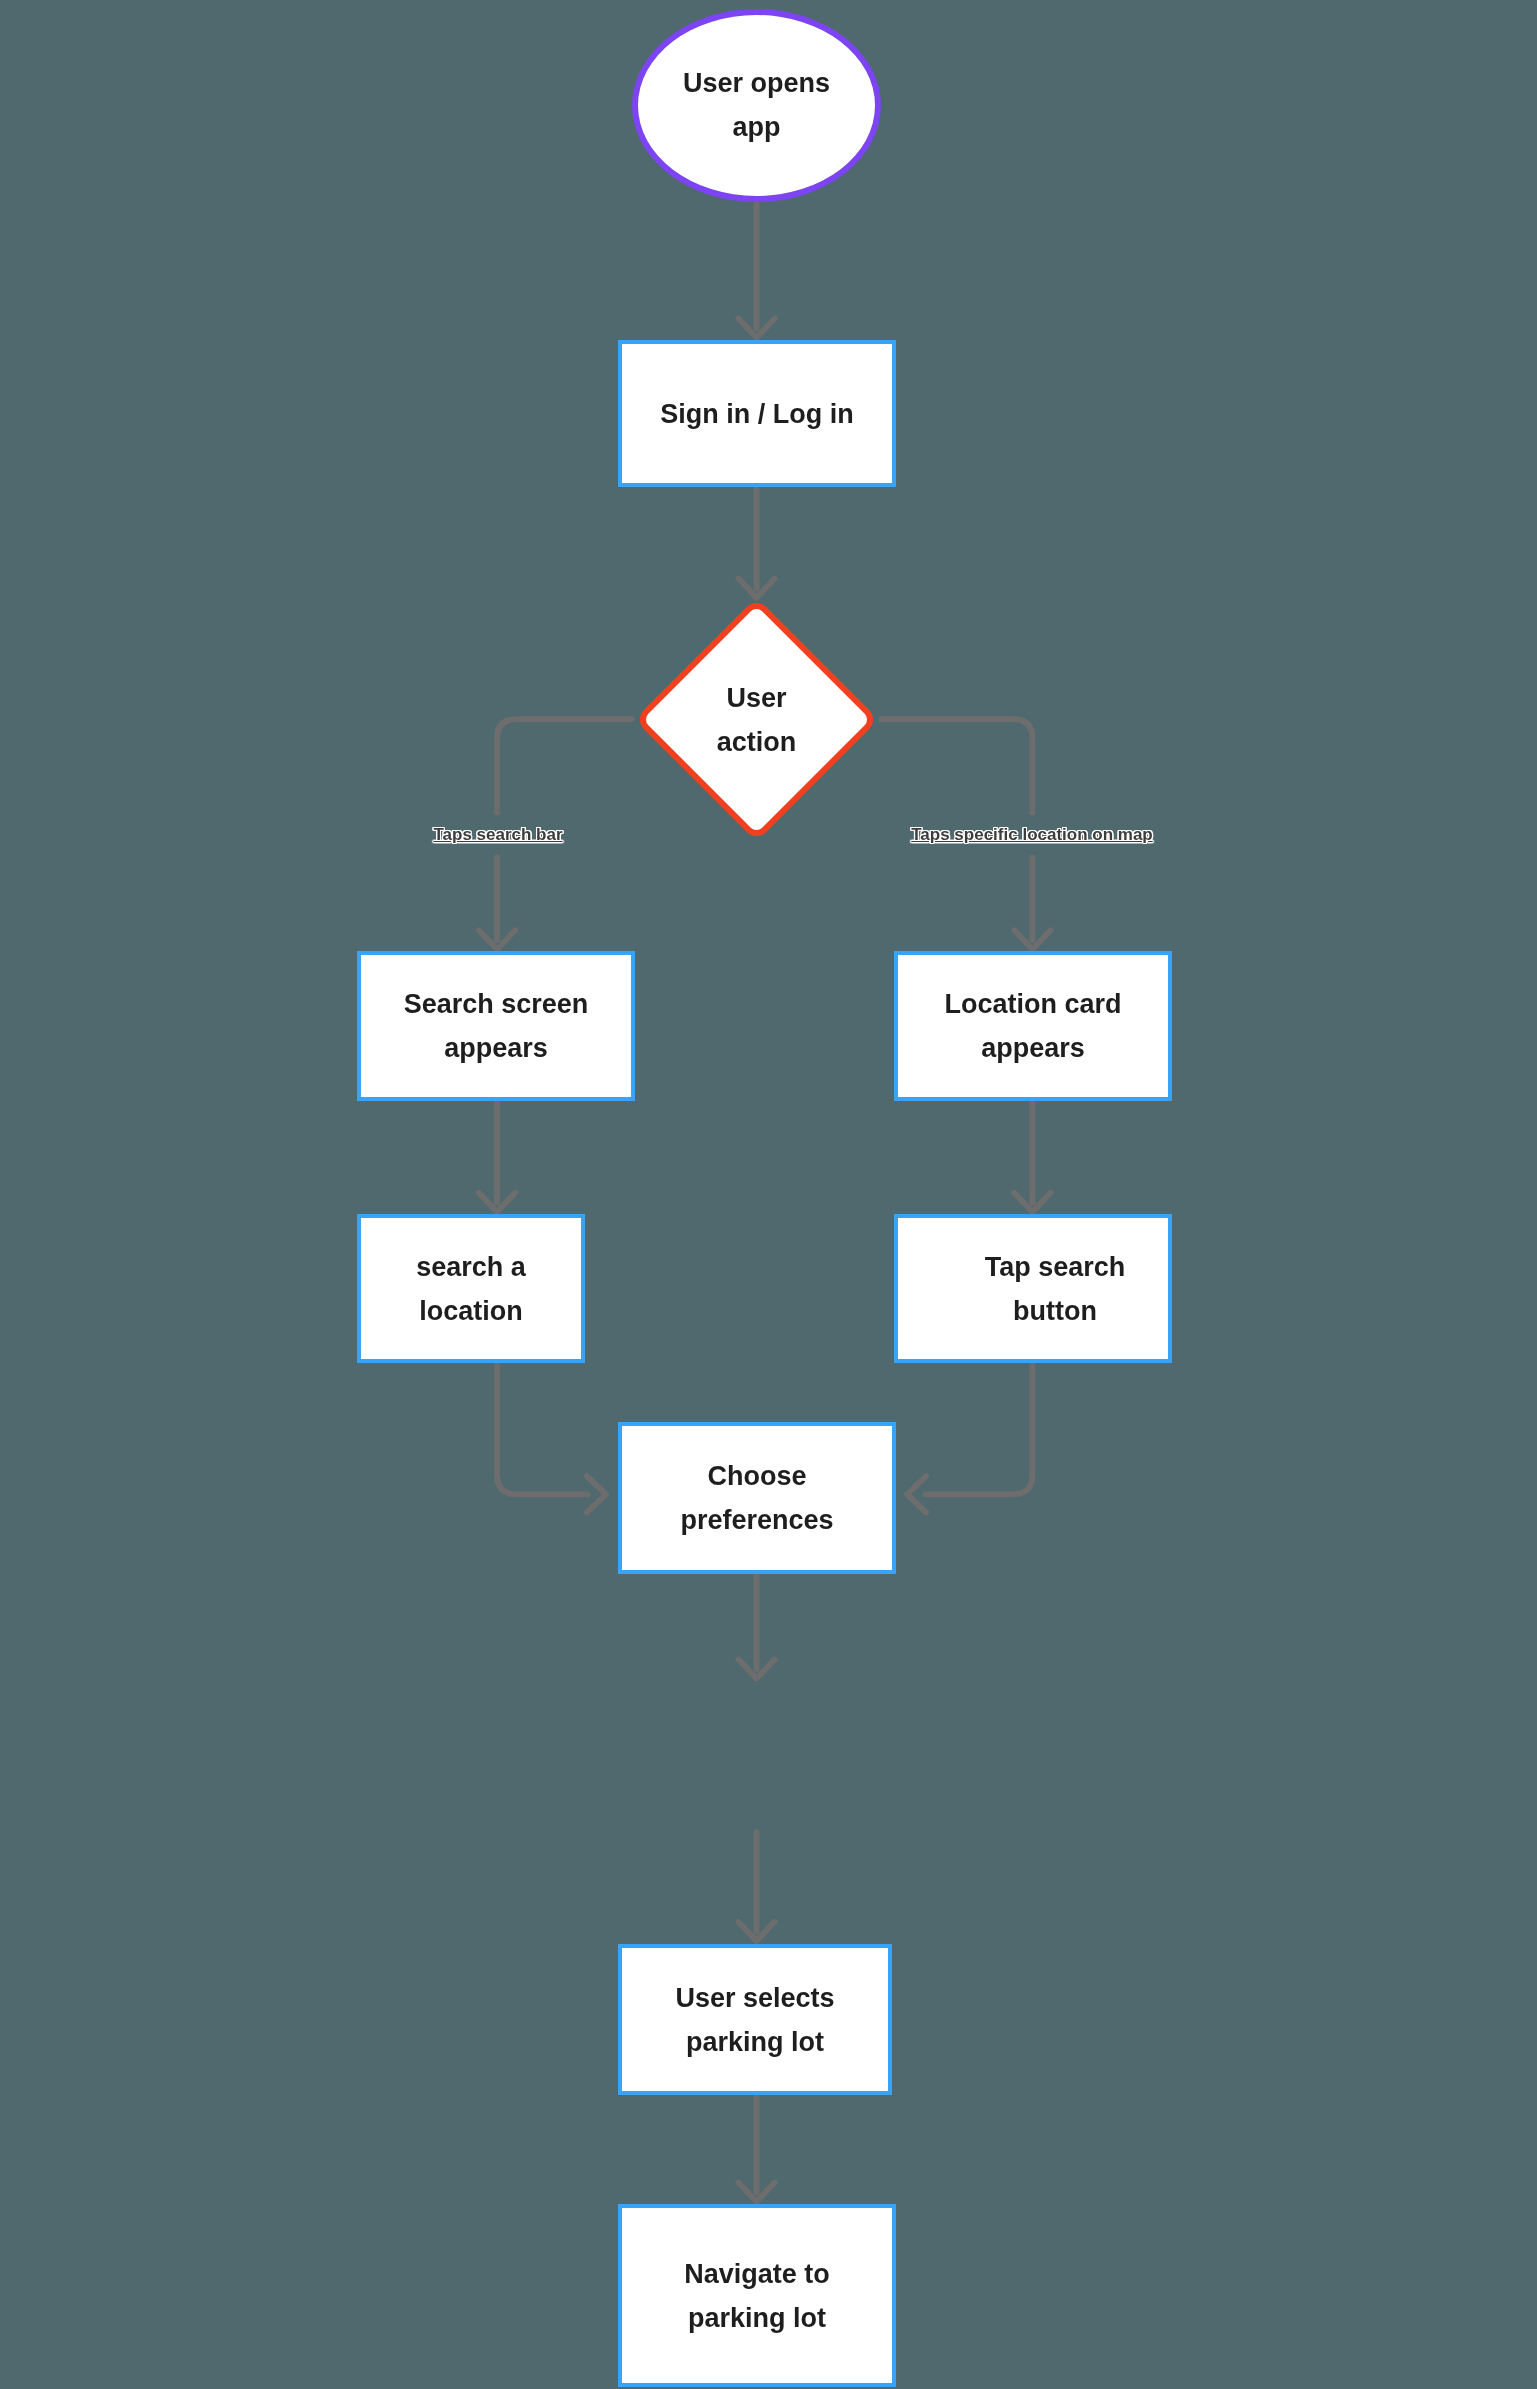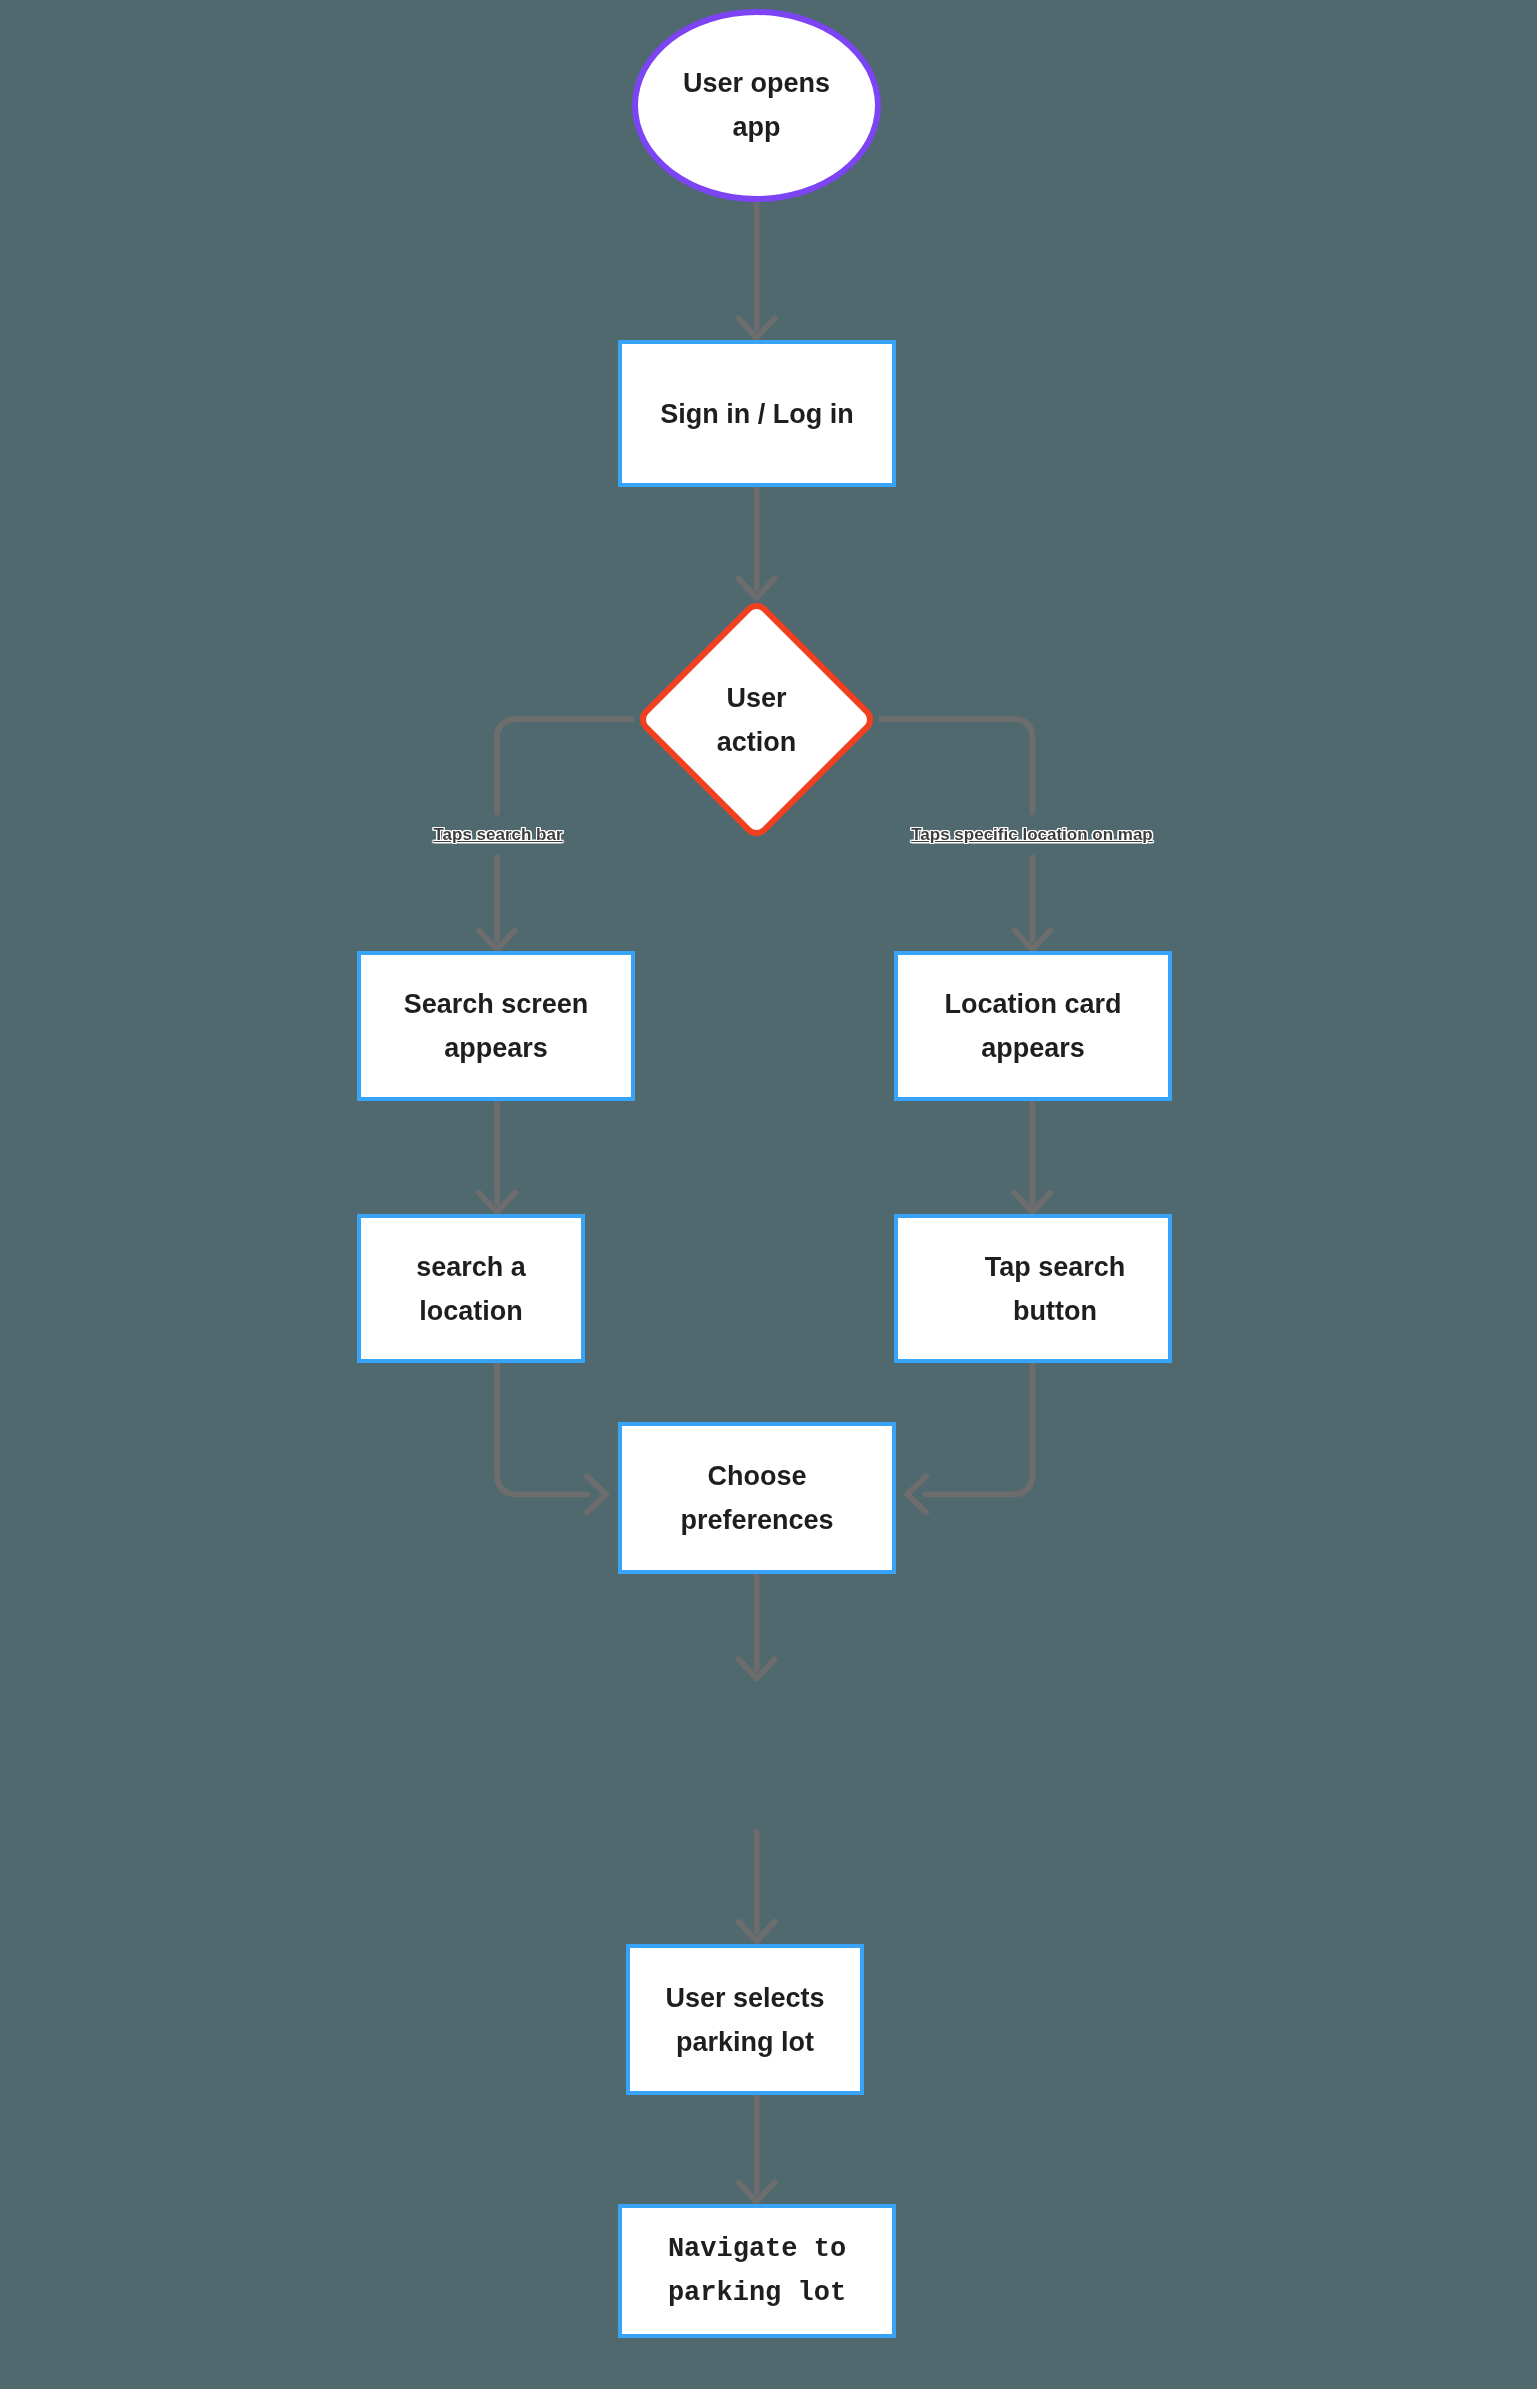--- a/index.html
+++ b/index.html
@@ -164,24 +164,24 @@
     <span>Tap search</span>
     <span>button</span>
   </div>
 
   <div class="node process" style="left:618px; top:1422px; width:278px; height:152px;">
     <span>Choose</span>
     <span>preferences</span>
   </div>
 
 
-  <div class="node process" style="left:618px; top:1944px; width:238px; height:151px;margin-left:8px;">
+  <div class="node process" style="left:618px; top:1944px; width:274px; height:151px;">
     <span>User selects</span>
     <span>parking lot</span>
   </div>
 
-  <div class="node process" style="left:618px; top:2204px; width:278px; height:134px;font-family:Liberation Mono, monospace;">
+  <div class="node process" style="left:618px; top:2204px; width:278px; height:183px;">
     <span>Navigate to</span>
     <span>parking lot</span>
   </div>
 
 </div>
 
 
 </body></html>

